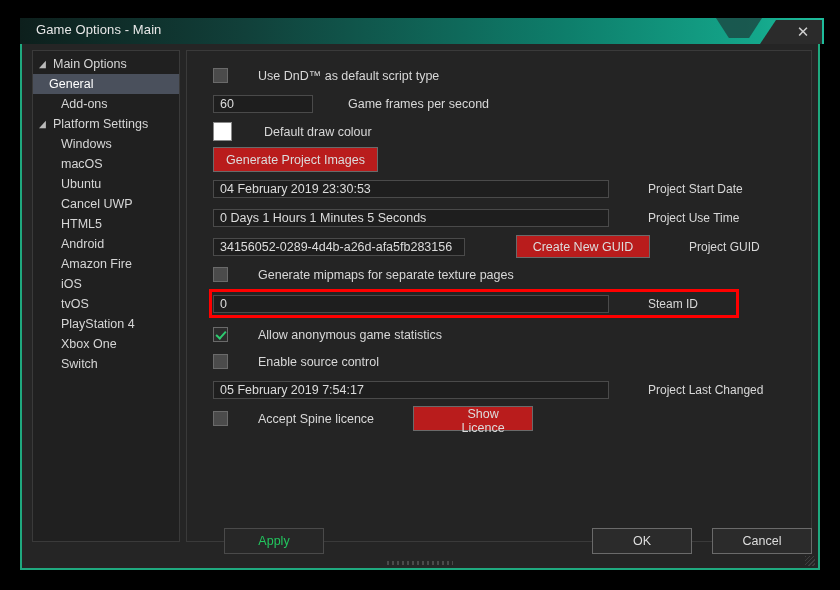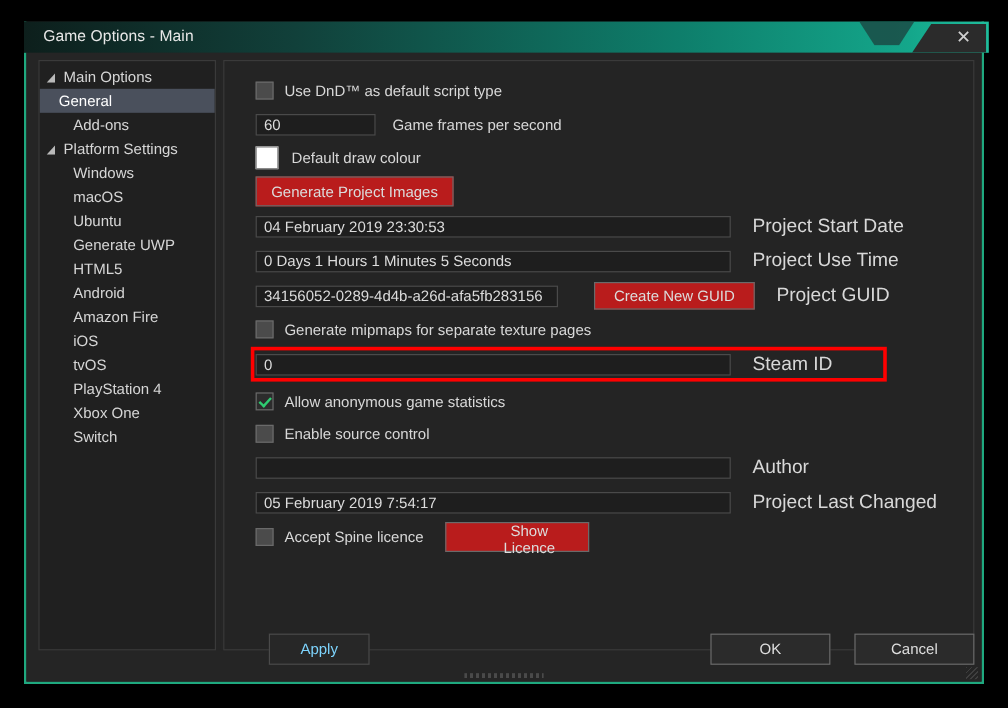--- a/index.html
+++ b/index.html
@@ -125,20 +125,21 @@
     padding: 12px 0 0 0;
   }
 
   .row {
     position: relative;
     display: flex;
     align-items: center;
     height: 27px;
     margin: 0 0 2px 0;
     padding-left: 26px;
+    gap: 21px;
   }
   .row.tight { height: 25px; }
 
   
   .cb {
     width: 15px; height: 15px;
     background: #4b4b4b;
     border: 1px solid #6a6a6a;
     margin-right: 9px;
     flex: 0 0 auto;
@@ -178,21 +179,21 @@
     color: #dcdcdc;
     font-size: 12.5px;
     font-family: "Liberation Sans", sans-serif;
     padding: 0 6px;
     outline: none;
   }
   .field.fps { width: 100px; margin-right: 14px; }
   .field.wide { width: 396px; }
   .field.guid { width: 252px; margin-right: 30px; }
   .side-label {
-    font-size: 16px;
+    font-size: 12px;
     color: #d8d8d8;
     margin-left: 18px;
     white-space: nowrap;
   }
   .inline-label {
     font-size: 12.5px;
     color: #d8d8d8;
     white-space: nowrap;
   }
 
@@ -230,22 +231,22 @@
     top: 12px;
     height: 26px;
     background: #2b2b2b;
     border: 1px solid #6a6a6a;
     color: #dedede;
     font-size: 12.5px;
     font-family: "Liberation Sans", sans-serif;
     cursor: pointer;
   }
   #apply-button {
-    left: 202px; width: 84px;
-    color: #7dd3fc;
+    left: 202px; width: 100px;
+    color: #22c55e;
     border-color: #4a4a4a;
     background: #272727;
     cursor: default;
   }
   #ok-button { left: 570px; width: 100px; }
   #cancel-button { left: 690px; width: 100px; }
 
   #grip {
     position: absolute;
     left: 50%; transform: translateX(-50%);
@@ -292,21 +293,21 @@
       <div class="tree-item child">
         <span>Windows</span>
       </div>
       <div class="tree-item child">
         <span>macOS</span>
       </div>
       <div class="tree-item child">
         <span>Ubuntu</span>
       </div>
       <div class="tree-item child">
-        <span>Generate UWP</span>
+        <span>Cancel UWP</span>
       </div>
       <div class="tree-item child">
         <span>HTML5</span>
       </div>
       <div class="tree-item child">
         <span>Android</span>
       </div>
       <div class="tree-item child">
         <span>Amazon Fire</span>
       </div>
@@ -382,24 +383,20 @@
         <div class="row tight">
           <div class="cb checked"></div>
           <span class="cb-label">Allow anonymous game statistics</span>
         </div>
 
         <div class="row tight">
           <div class="cb"></div>
           <span class="cb-label">Enable source control</span>
         </div>
 
-        <div class="row">
-          <input class="field wide" type="text" value="" style="">
-          <span class="side-label">Author</span>
-        </div>
 
         <div class="row">
           <input class="field wide" type="text" readonly="" value="05 February 2019 7:54:17" style="">
           <span class="side-label">Project Last Changed</span>
         </div>
 
         <div class="row">
           <div class="cb"></div>
           <span class="cb-label">Accept Spine licence</span>
           <button class="btn licence">Show Licence</button>

